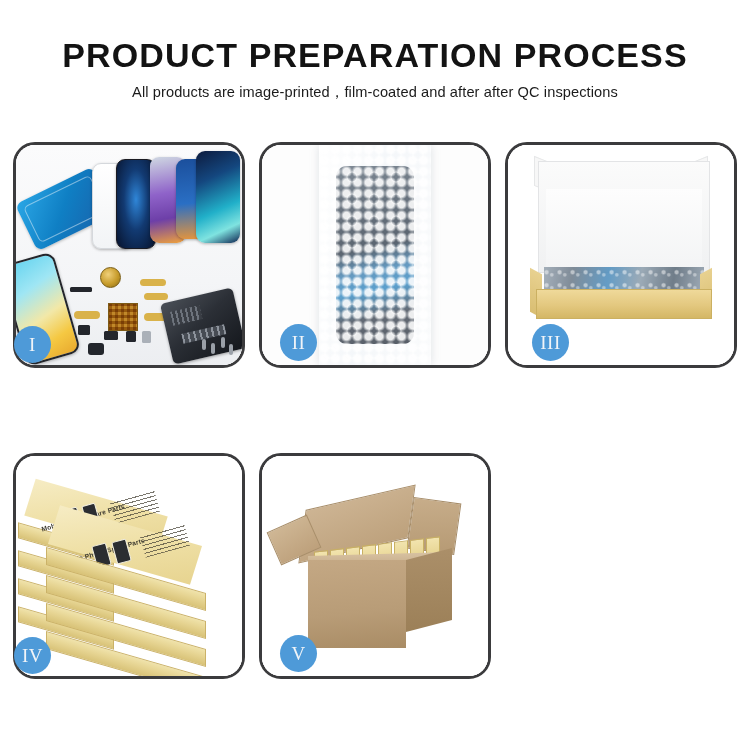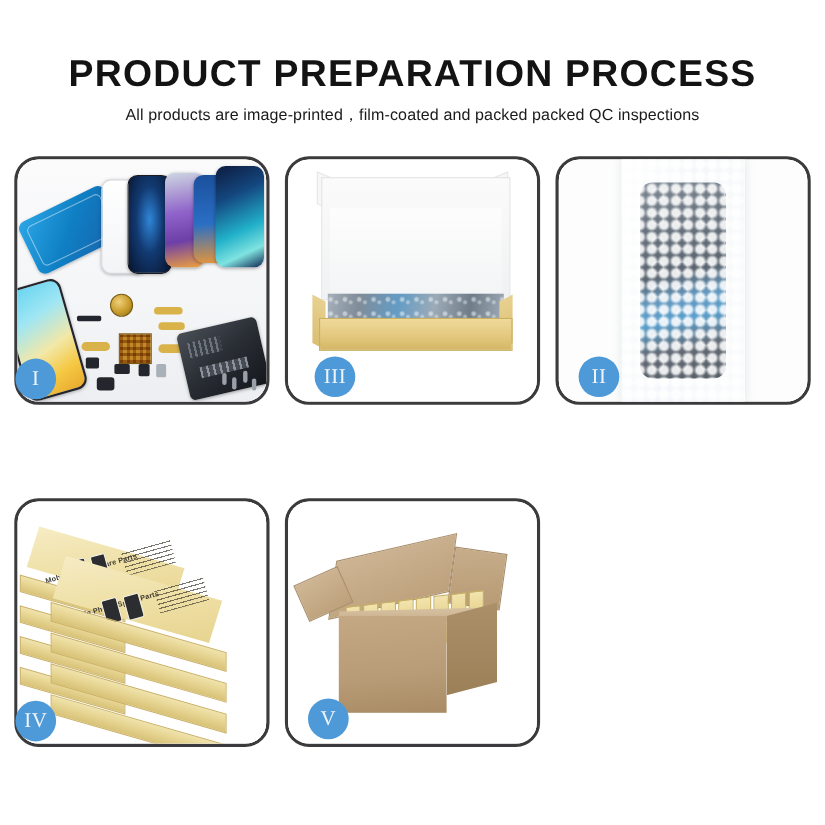--- a/index.html
+++ b/index.html
@@ -19,21 +19,20 @@
     background: #ffffff;
   }
 
   
   .header {
     position: absolute;
     top: 36px;
     left: 0;
     width: 750px;
     text-align: center;
-    margin-top: 12px;
   }
   .title {
     font-family: "Liberation Sans", sans-serif;
     font-size: 34px;
     font-weight: 700;
     letter-spacing: 1.1px;
     color: #131313;
     line-height: 1.12;
     white-space: nowrap;
   }
@@ -386,21 +385,21 @@
     border-radius: 1px;
   }
 </style>
 </head>
 <body>
 
 <div id="page">
 
   <div class="header">
     <div class="title">PRODUCT PREPARATION PROCESS</div>
-    <div class="subtitle">All products are image-printed，film-coated and packed packed QC inspections</div>
+    <div class="subtitle">All products are image-printed，film-coated and after after QC inspections</div>
   </div>
 
   <div class="grid">
 
     <div class="panel">
       <div class="panel-inner">
         <div class="p1-bg"></div>
 
         <div class="phone ph-a"></div>
         <div class="phone ph-b"></div>
@@ -432,48 +431,48 @@
           <div class="screw" style="left:19px;top:0;"></div>
           <div class="screw" style="left:27px;top:7px;"></div>
         </div>
       </div>
       <div class="badge b1">I</div>
 
     </div>
 
     <div class="panel">
       <div class="panel-inner">
+        <div class="bw-bg"></div>
+        <div class="bw-sheet"></div>
+        <div class="bw-item"></div>
+        <div class="bw-bubbles"></div>
+        <div class="bw-rings"></div>
+      </div>
+      <div class="badge b2">II</div>
+
+    </div>
+
+    <div class="panel">
+      <div class="panel-inner">
         <div class="b3-bg"></div>
         <div class="mailer-flapL"></div>
         <div class="mailer-flapR"></div>
         <div class="mailer-back"></div>
         <div class="mailer-foam"></div>
         <div class="mailer-content"></div>
         <div class="mailer-sideL"></div>
         <div class="mailer-sideR"></div>
         <div class="mailer-front"></div>
       </div>
       <div class="badge b3">III</div>
 
     </div>
 
     <div class="panel">
       <div class="panel-inner">
-        <div class="bw-bg"></div>
-        <div class="bw-sheet"></div>
-        <div class="bw-item"></div>
-        <div class="bw-bubbles"></div>
-        <div class="bw-rings"></div>
-      </div>
-      <div class="badge b2">II</div>
-
-    </div>
-
-    <div class="panel">
-      <div class="panel-inner">
         <div class="b4-bg"></div>
         <div class="stack">
 
           <div class="kbox" style="left:2px;top:58px;width:96px;height:16px;transform:skewY(16deg);"></div>
           <div class="kbox" style="left:2px;top:86px;width:96px;height:16px;transform:skewY(16deg);"></div>
           <div class="kbox" style="left:2px;top:114px;width:96px;height:16px;transform:skewY(16deg);"></div>
           <div class="kbox" style="left:2px;top:142px;width:96px;height:16px;transform:skewY(16deg);"></div>
 
           <div class="ktop" style="left:14px;top:18px;width:132px;height:40px;transform:skewY(16deg) skewX(-16deg);"></div>
           <div class="klabel" style="left:24px;top:36px;">Mobile Phone Spare Parts</div>

